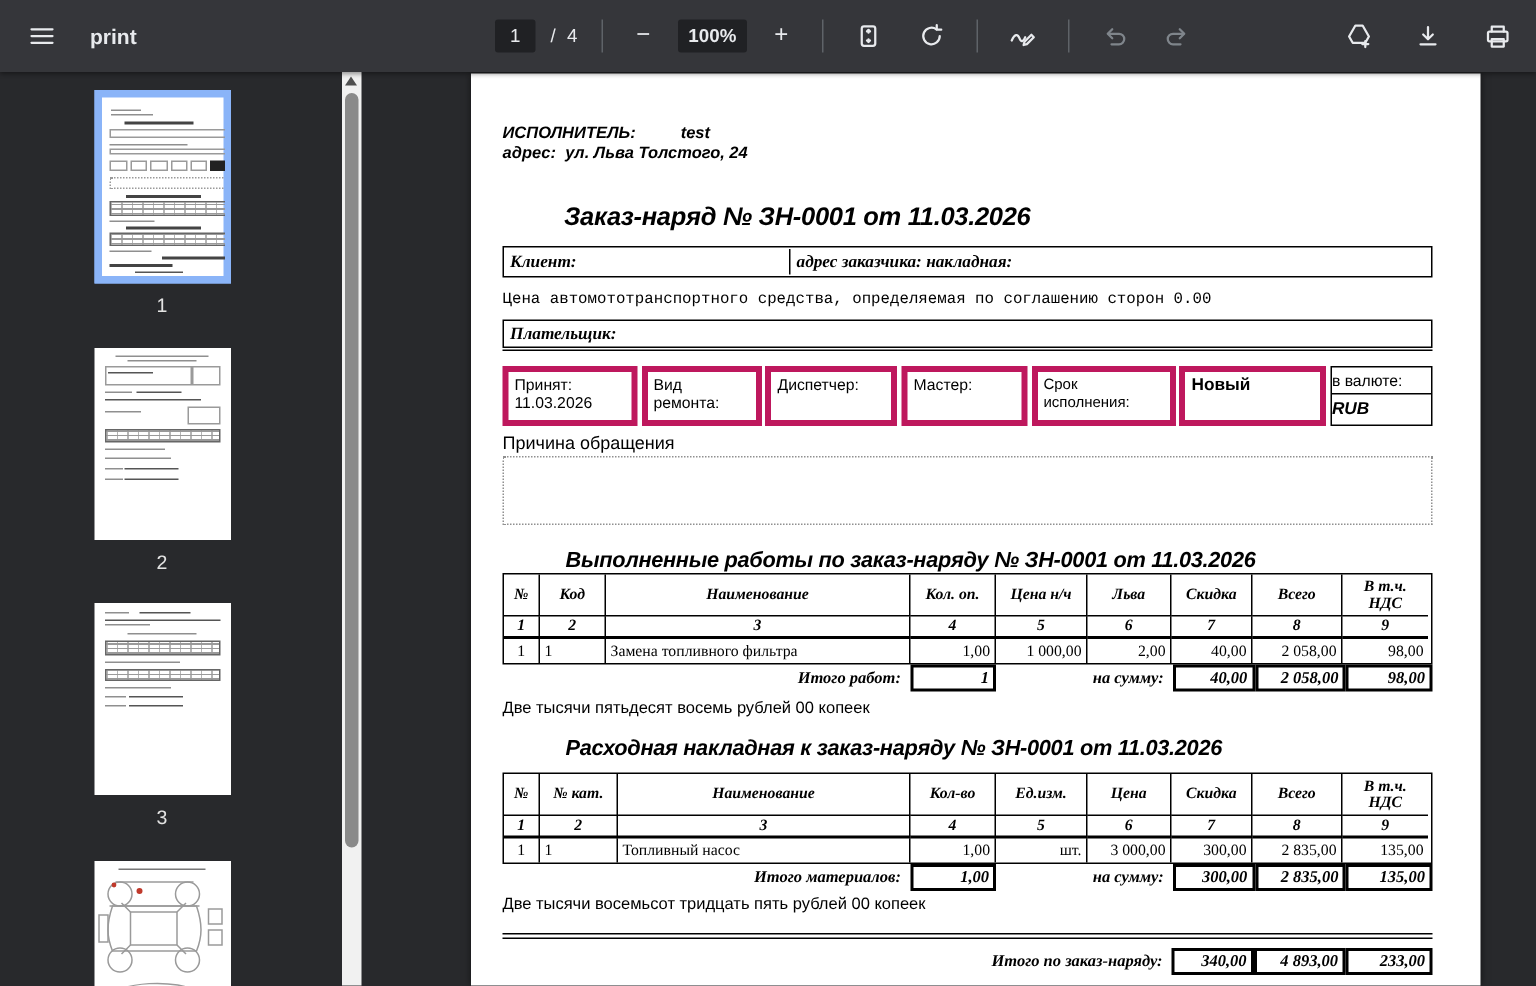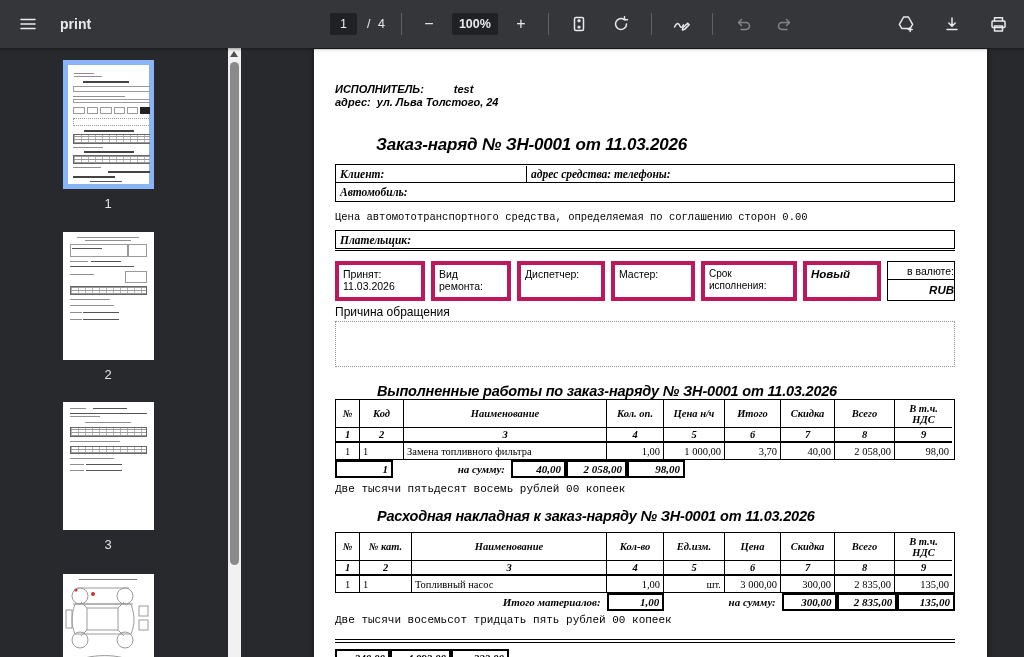--- a/index.html
+++ b/index.html
@@ -64,22 +64,22 @@
   .c-left { width:191px; border-right:1px solid #000; height:100%; display:flex; align-items:center; }
 
   .price-note { margin-top:9px; font-size:10.5px;font-family:Liberation Mono, monospace; }
 
   .payer { margin-top:7px; border:1px solid #000; height:19px; display:flex; align-items:center; }
   .payer-dbl { height:2px; border-bottom:1px solid #000; margin-bottom:1px; }
 
   .info-row { margin-top:10px; display:flex; justify-content:space-between; height:40px; }
   .ibox { border:4px solid #be185d; font-size:10.5px; padding:3px 4px; line-height:12px; }
   .ib1{width:90px;} .ib2{width:80px;} .ib3{width:88px;} .ib4{width:84px;} .ib5{width:96px; font-size:10px;}
-  .ib6{width:78px; font-weight:bold; font-style:italic; font-size:11.5px;}
-  .ibox-cur { width:68px; border:1px solid #000; font-size:10.5px; text-align:right; padding:0; }
+  .ib6{width:98px; font-weight:bold; font-size:11.5px;}
+  .ibox-cur { width:68px; border:1px solid #000; font-size:10.5px; text-align:left; padding:0; }
   .ibox-cur .cur-top { border-bottom:1px solid #000; height:18px; line-height:18px; }
   .ibox-cur .cur-val { height:20px; line-height:20px; font-weight:bold; font-style:italic; font-size:11.5px; }
 
   .reason { margin-top:4px; font-size:12px; }
   .reason-box { margin-top:2px; height:46px; border:1px dotted #909090; }
 
   .sec-title { margin-top:16px; padding-left:42px; font-size:14.5px; font-weight:bold; font-style:italic; letter-spacing:-.2px; }
 
   .grid { display:grid; border:1.5px solid #000; font-family:"Liberation Serif", serif; }
   .gw { grid-template-columns:24px 44px 203px 57px 61px 56px 54px 60px 57px; }
@@ -90,21 +90,21 @@
   .hd { font-weight:bold; font-style:italic; height:28px; line-height:11px; }
   .ix { font-weight:bold; font-style:italic; height:15px; border-bottom:2px solid #000; }
   .dt { height:16px; border-bottom:none; }
   .al { justify-content:flex-start; padding-left:3px; text-align:left; }
   .ar { justify-content:flex-end; padding-right:3px; text-align:right; }
 
   .trow { display:flex; height:18px; font-family:"Liberation Serif", serif; font-size:11px;
           font-weight:bold; font-style:italic; margin-top:0; }
   .tlab { display:flex; align-items:center; justify-content:flex-end; padding-right:6px; }
   .tbox { border:2px solid #000; display:flex; align-items:center; justify-content:flex-end; padding-right:3px; }
-  .words { margin-top:5px; font-family:Liberation Mono, monospace; font-size:11px; }
+  .words { margin-top:5px; font-family:Liberation Sans, sans-serif; font-size:11px; }
 
   .dbl-rule { margin-top:13px; height:4px; border-top:1.5px solid #000; border-bottom:1px solid #000; }
   .gtotal { margin-top:6px; }
 
   svg.tbicon { stroke:#e8eaed; fill:none; stroke-width:1.5; stroke-linecap:round; stroke-linejoin:round; }
   svg.dim { stroke:#7f858b; }
 </style>
 </head>
 <body>
 
@@ -304,24 +304,21 @@
       <div class="exec">
         <div><span>ИСПОЛНИТЕЛЬ:</span><span class="val">test</span></div>
         <div><span>адрес:</span>&nbsp;&nbsp;<span>ул. Льва Толстого, 24</span></div>
       </div>
 
       <div class="doc-title">Заказ-наряд № ЗН-0001 от 11.03.2026</div>
 
       <div class="ctable">
         <div class="crow">
           <div class="ccell c-left">Клиент:</div>
-          <div class="ccell">адрес средства: телефоны:</div>
-        </div>
-        <div class="crow">
-          <div class="ccell">Автомобиль:</div>
+          <div class="ccell">адрес заказчика: накладная:</div>
         </div>
       </div>
 
       <div class="price-note">Цена автомототранспортного средства, определяемая по соглашению сторон 0.00</div>
 
       <div class="payer">
           <div class="ccell">Плательщик:</div>
         </div>
       <div class="payer-dbl"></div>
 
@@ -345,44 +342,45 @@
       <div class="reason-box"></div>
 
       <div class="sec-title">Выполненные работы по заказ-наряду № ЗН-0001 от 11.03.2026</div>
 
       <div class="grid gw">
         <div class="gc hd">№</div>
         <div class="gc hd">Код</div>
         <div class="gc hd">Наименование</div>
         <div class="gc hd">Кол. оп.</div>
         <div class="gc hd">Цена н/ч</div>
-        <div class="gc hd">Итого</div>
+        <div class="gc hd">Льва</div>
         <div class="gc hd">Скидка</div>
         <div class="gc hd">Всего</div>
         <div class="gc hd" style="padding:0 6px;">В т.ч. НДС</div>
         <div class="gc ix">1</div>
         <div class="gc ix">2</div>
         <div class="gc ix">3</div>
         <div class="gc ix">4</div>
         <div class="gc ix">5</div>
         <div class="gc ix">6</div>
         <div class="gc ix">7</div>
         <div class="gc ix">8</div>
         <div class="gc ix">9</div>
         <div class="gc dt">1</div>
         <div class="gc dt al">1</div>
         <div class="gc dt al">Замена топливного фильтра</div>
         <div class="gc dt ar">1,00</div>
         <div class="gc dt ar">1 000,00</div>
-        <div class="gc dt ar">3,70</div>
+        <div class="gc dt ar">2,00</div>
         <div class="gc dt ar">40,00</div>
         <div class="gc dt ar">2 058,00</div>
         <div class="gc dt ar">98,00</div>
       </div>
       <div class="trow">
+        <div class="tlab" style="width:273px;">Итого работ:</div>
         <div class="tbox" style="width:58px;">1</div>
         <div class="tlab" style="width:118px;">на сумму:</div>
         <div class="tbox" style="width:55px;">40,00</div>
         <div class="tbox" style="width:61px;">2 058,00</div>
         <div class="tbox" style="width:58px;">98,00</div>
       </div>
       <div class="words">Две тысячи пятьдесят восемь рублей 00 копеек</div>
 
       <div class="sec-title" style="margin-top:13px;">Расходная накладная к заказ-наряду № ЗН-0001 от 11.03.2026</div>
 
@@ -421,20 +419,21 @@
         <div class="tlab" style="width:118px;">на сумму:</div>
         <div class="tbox" style="width:55px;">300,00</div>
         <div class="tbox" style="width:61px;">2 835,00</div>
         <div class="tbox" style="width:58px;">135,00</div>
       </div>
       <div class="words" style="margin-top:3px;">Две тысячи восемьсот тридцать пять рублей 00 копеек</div>
 
       <div class="dbl-rule"></div>
 
       <div class="trow gtotal">
+        <div class="tlab" style="flex:1;">Итого по заказ-наряду:</div>
         <div class="tbox" style="width:55px;">340,00</div>
         <div class="tbox" style="width:61px;">4 893,00</div>
         <div class="tbox" style="width:58px;">233,00</div>
       </div>
 
     </div>
   </div>
 </main>
 
 </body></html>

